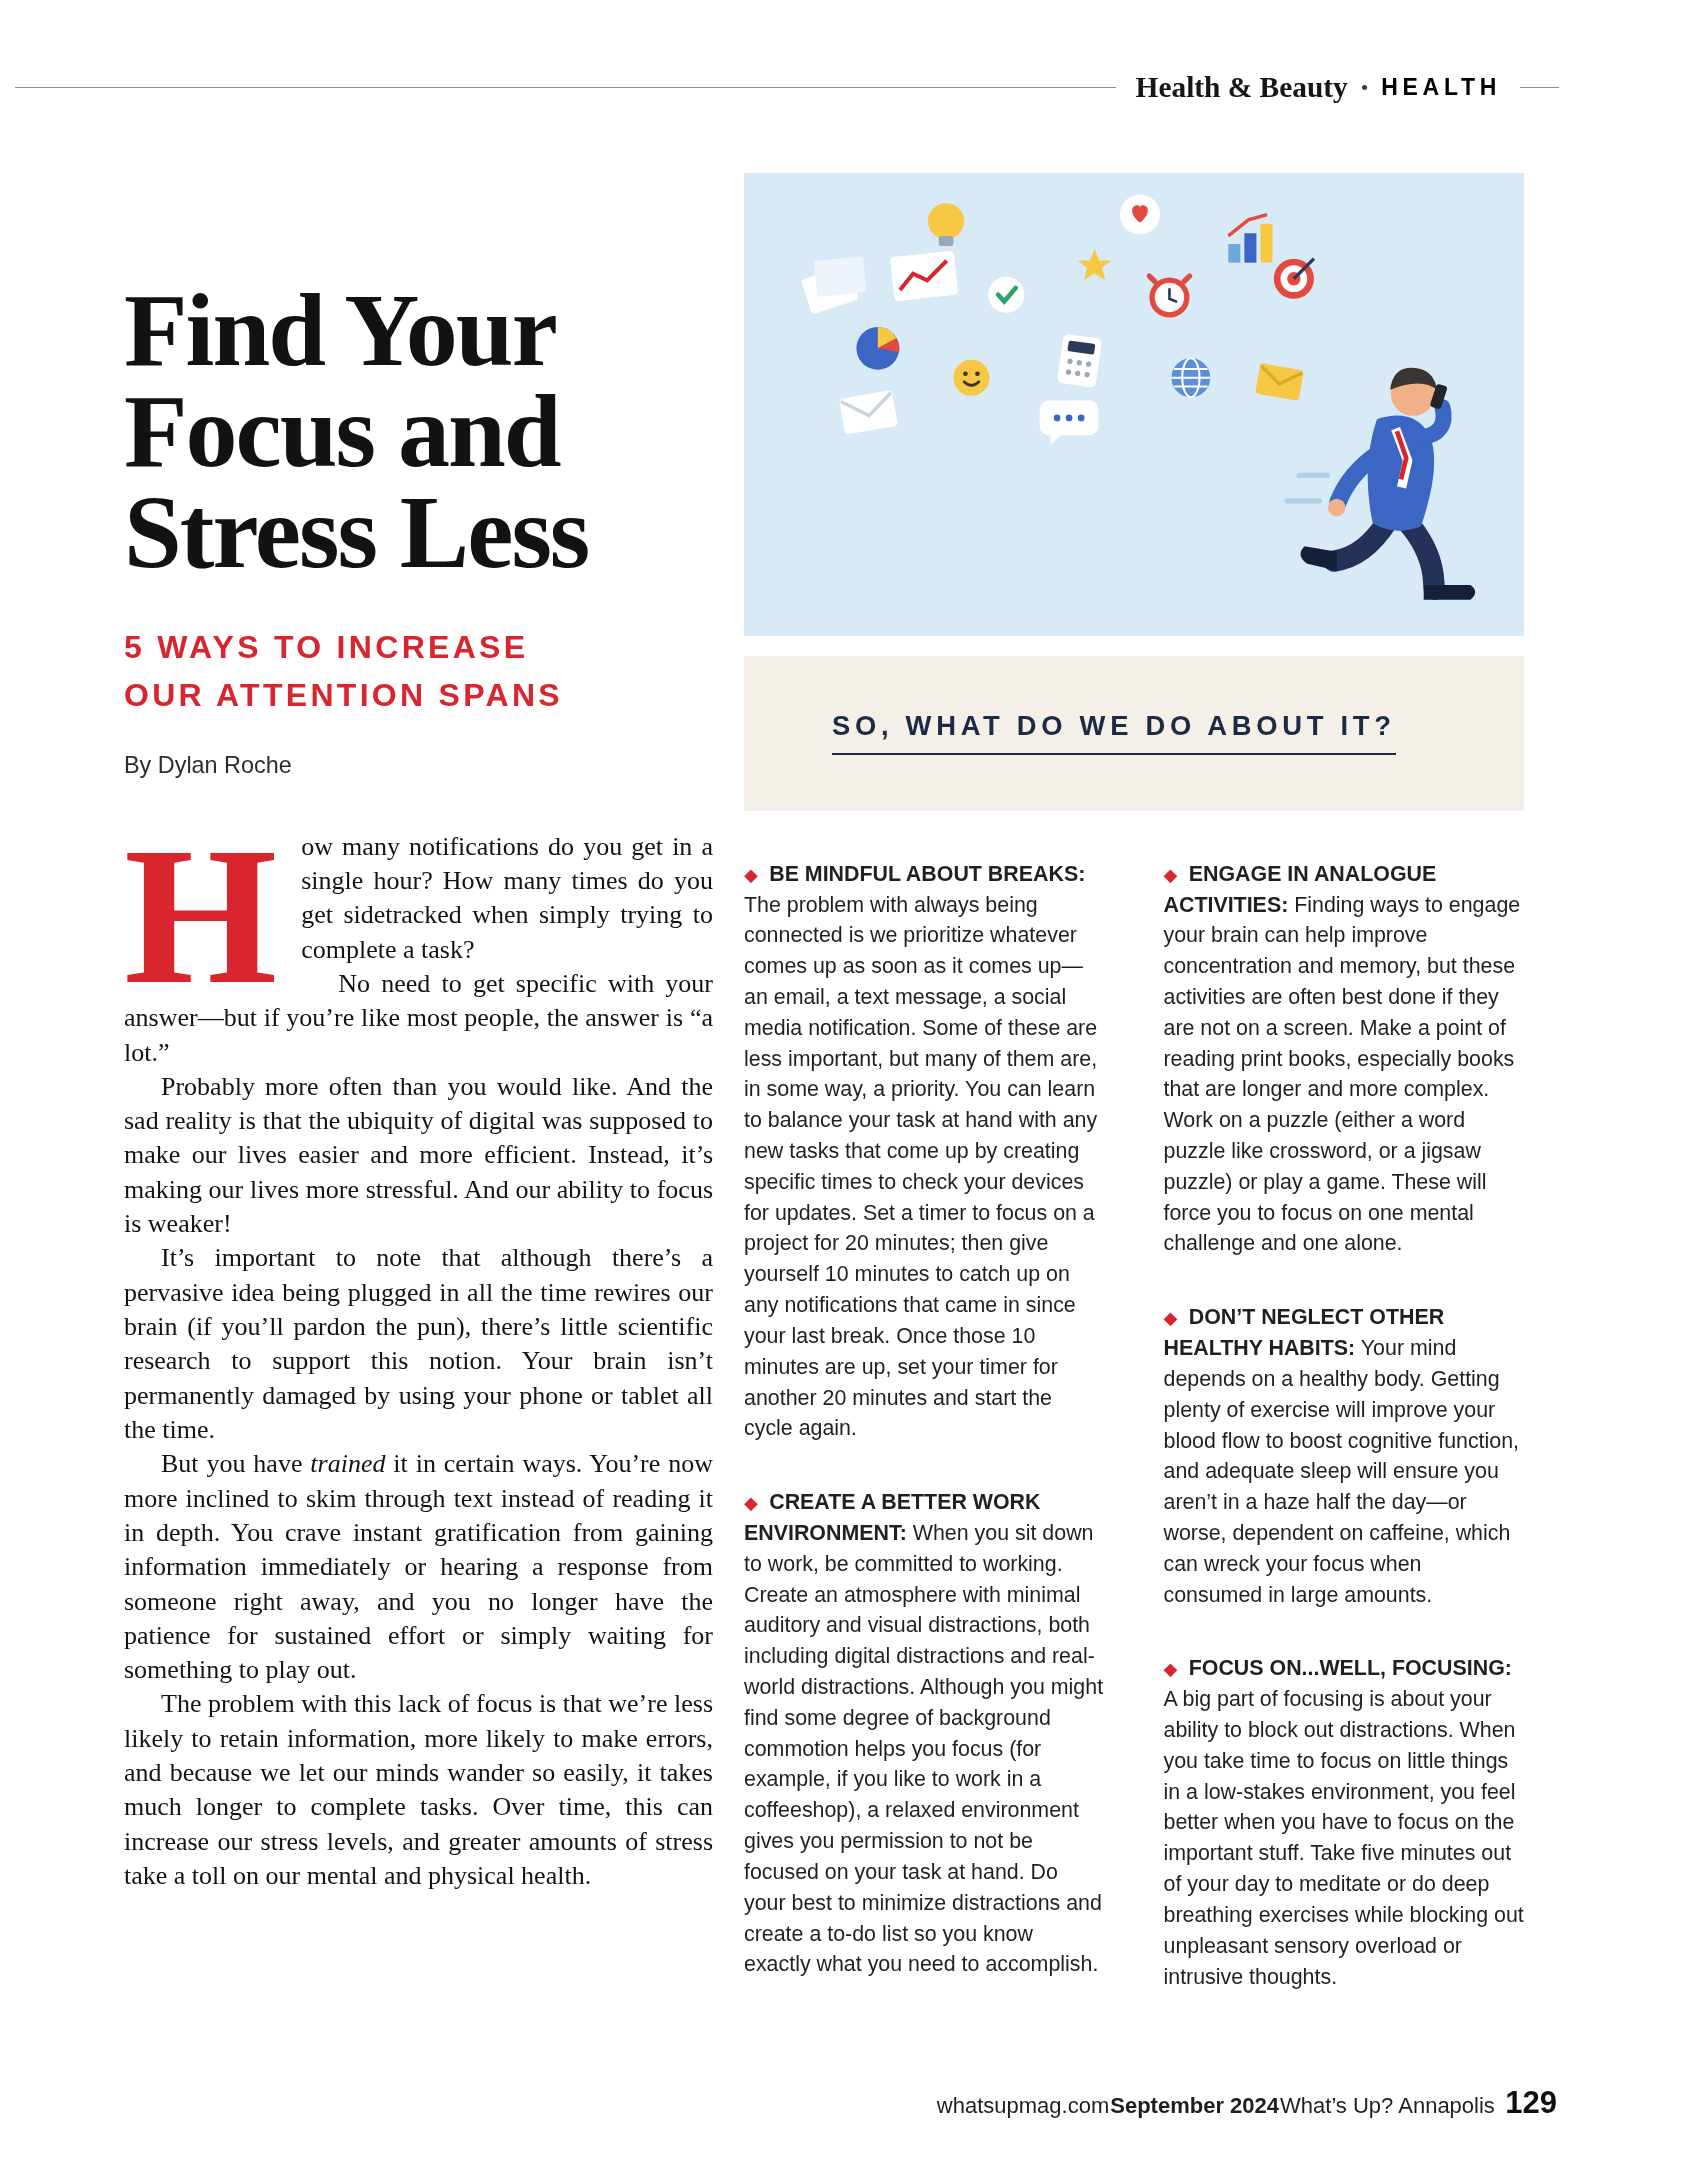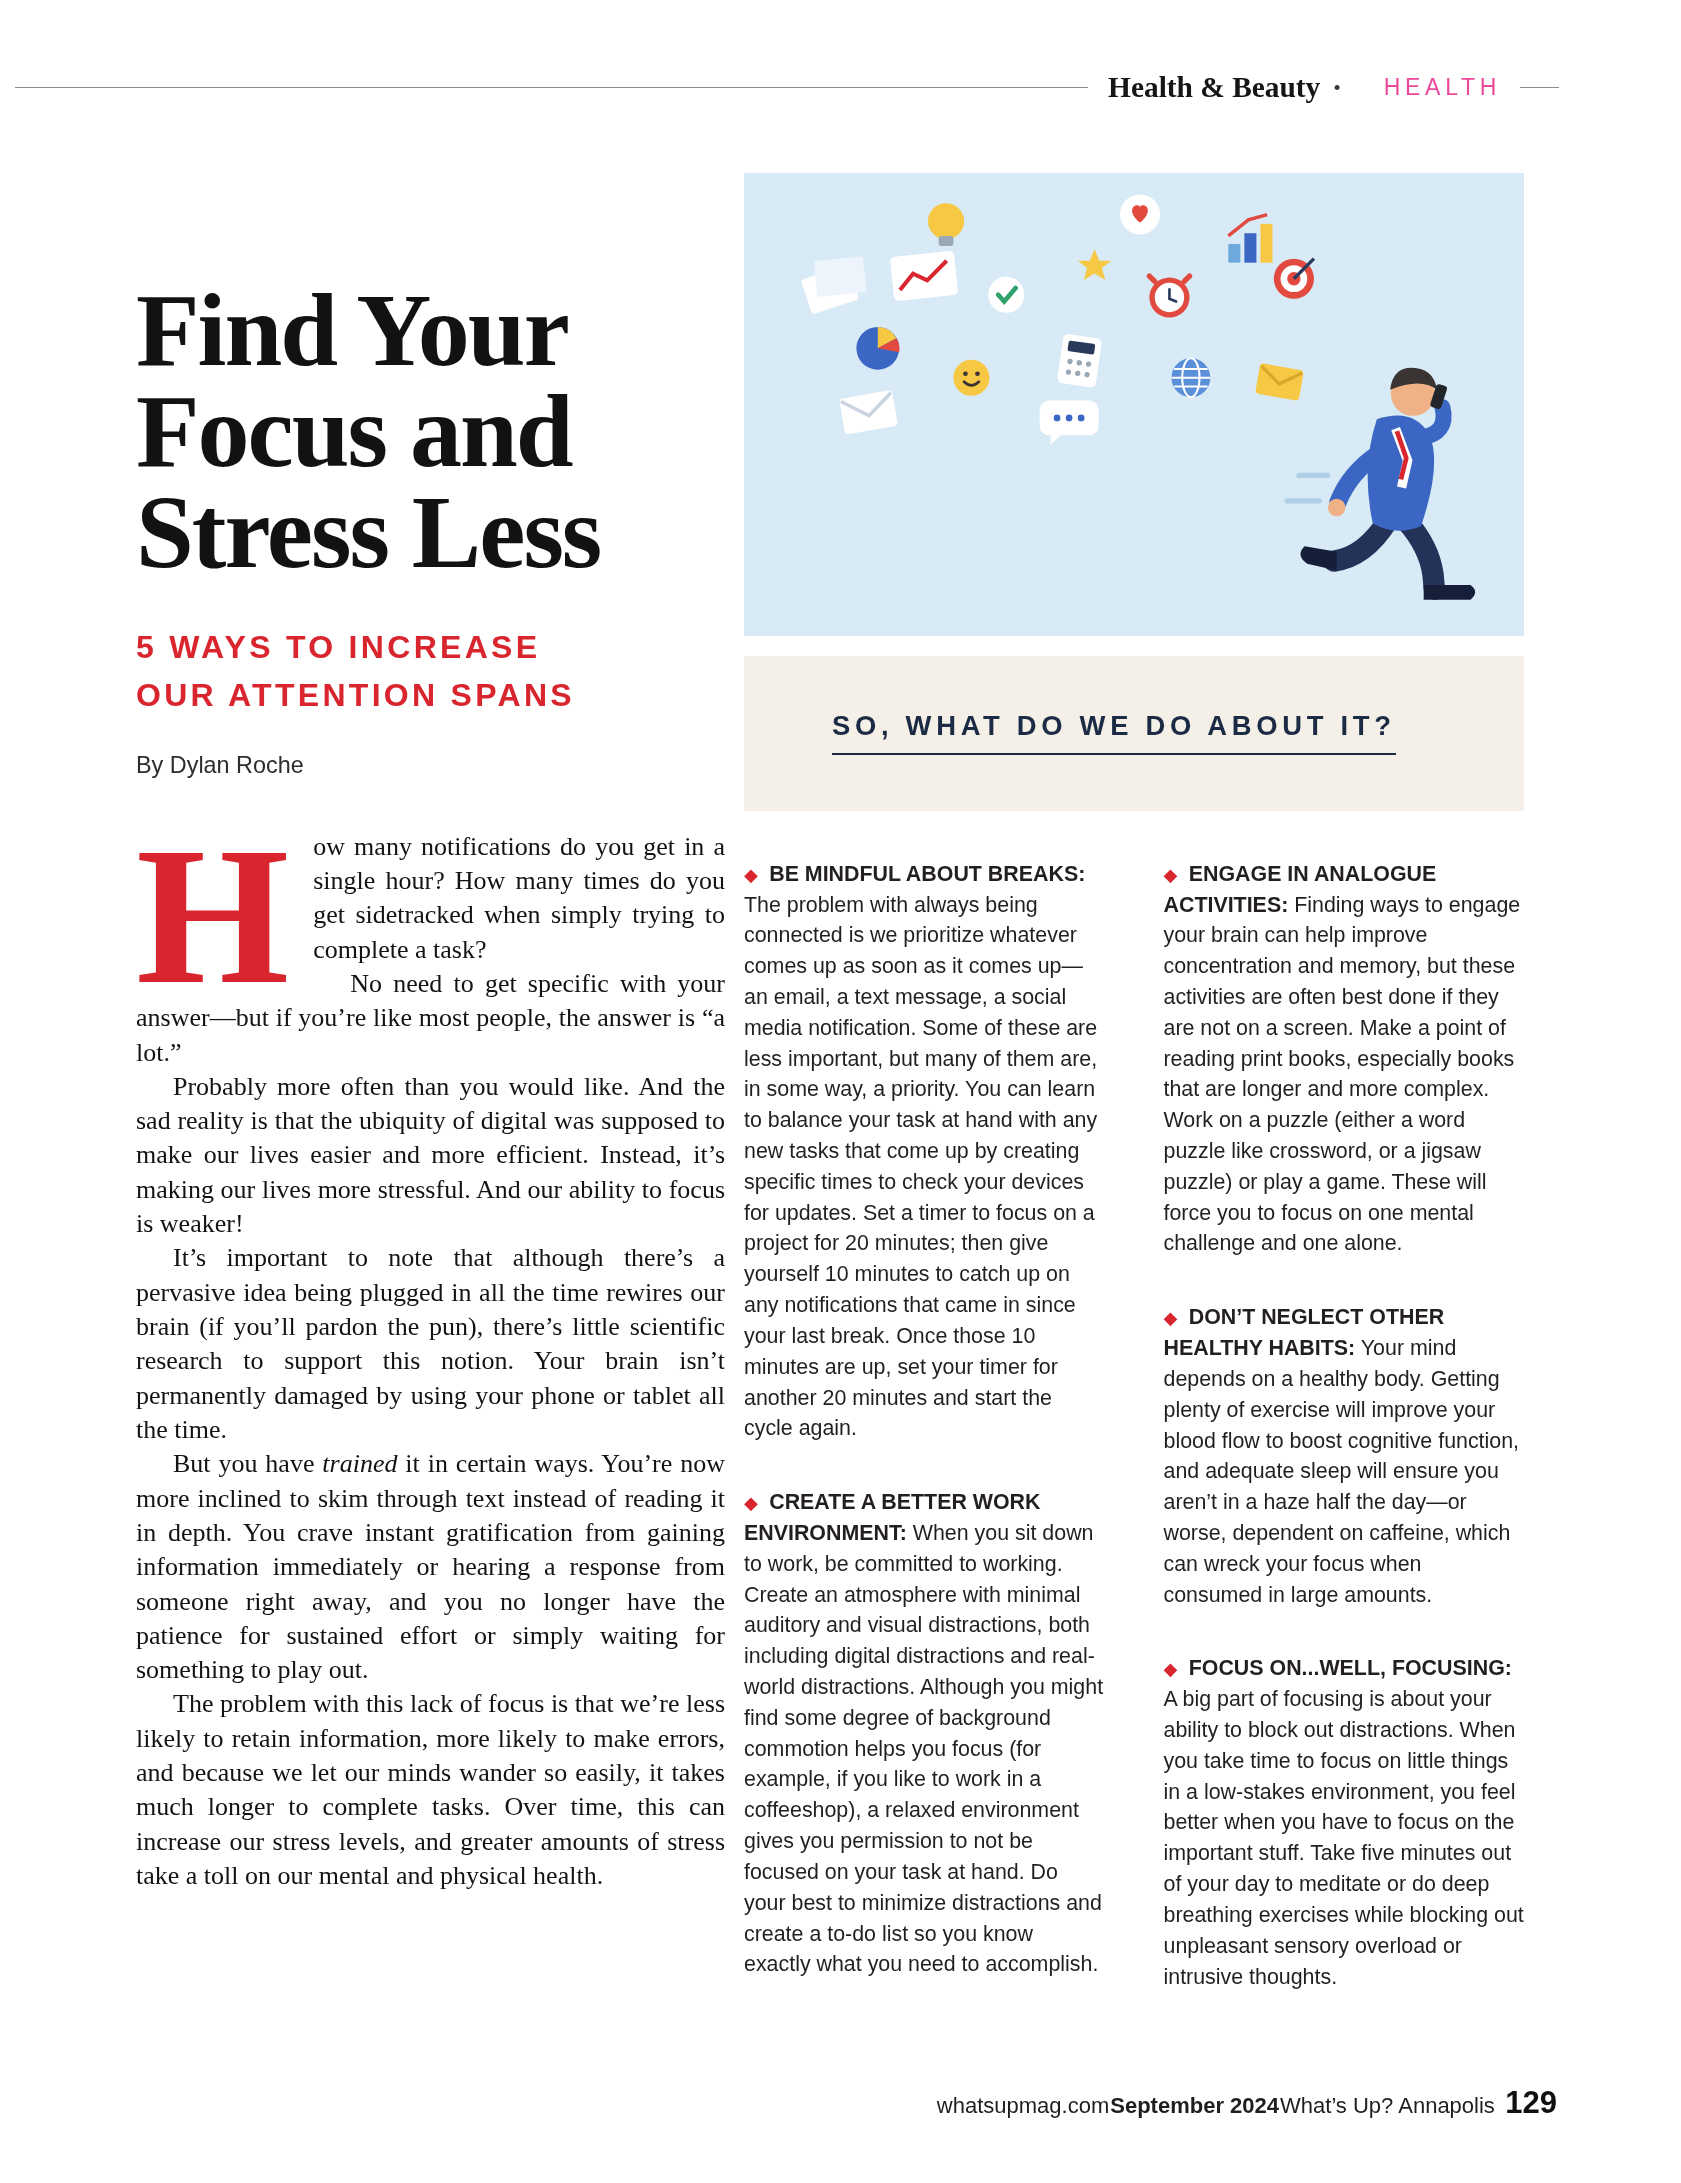--- a/index.html
+++ b/index.html
@@ -8,24 +8,24 @@
     background:#ffffff;color:#1a1a1a;
     font-family:"Liberation Sans",sans-serif;
   }
 
   
   .topbar{position:absolute;top:71px;left:14.7px;right:122px;display:flex;align-items:center;}
   .rule{flex:1;height:1.3px;background:#8d8d8d;}
   .rule-short{flex:0 0 39px;}
   .section-name{font-family:"Liberation Serif",serif;font-weight:700;font-size:29.4px;color:#161616;margin:0 13.4px 0 20px;}
   .dot{color:#3a3a3a;font-size:19px;margin-right:13.4px;}
-  .category{color:#ec4899;font-weight:400;font-size:23px;letter-spacing:4.7px;margin-right:19px;margin-left:30px;}
-
-  
-  .left-col{position:absolute;left:124px;top:280px;width:589px;margin-left:12px;}
+  .category{color:#000000;font-weight:700;font-size:23px;letter-spacing:4.7px;margin-right:19px;}
+
+  
+  .left-col{position:absolute;left:124px;top:280px;width:589px;}
   .title{font-family:"Liberation Serif",serif;font-weight:700;font-size:104px;line-height:0.97;letter-spacing:-2px;color:#121212;margin:0;}
   .tl{display:block;}
   .kicker{margin-top:40px;color:#D9252E;font-weight:700;font-size:32px;letter-spacing:3.3px;line-height:1.5;width:482px;}
   .byline{margin-top:33px;font-size:23.4px;color:#2d2d2d;}
   .body-text{margin-top:51px;font-family:"Liberation Serif",serif;font-size:26px;line-height:1.32;text-align:justify;color:#131313;}
   .dropcap{float:left;color:#D9252E;font-weight:700;font-family:"Liberation Serif",serif;
            font-size:197px;line-height:0.78;padding:9.4px 24px 0 0;}
   .body-text p{margin:0;}
   .para{text-indent:37px;}
   .para em{font-style:italic;}

